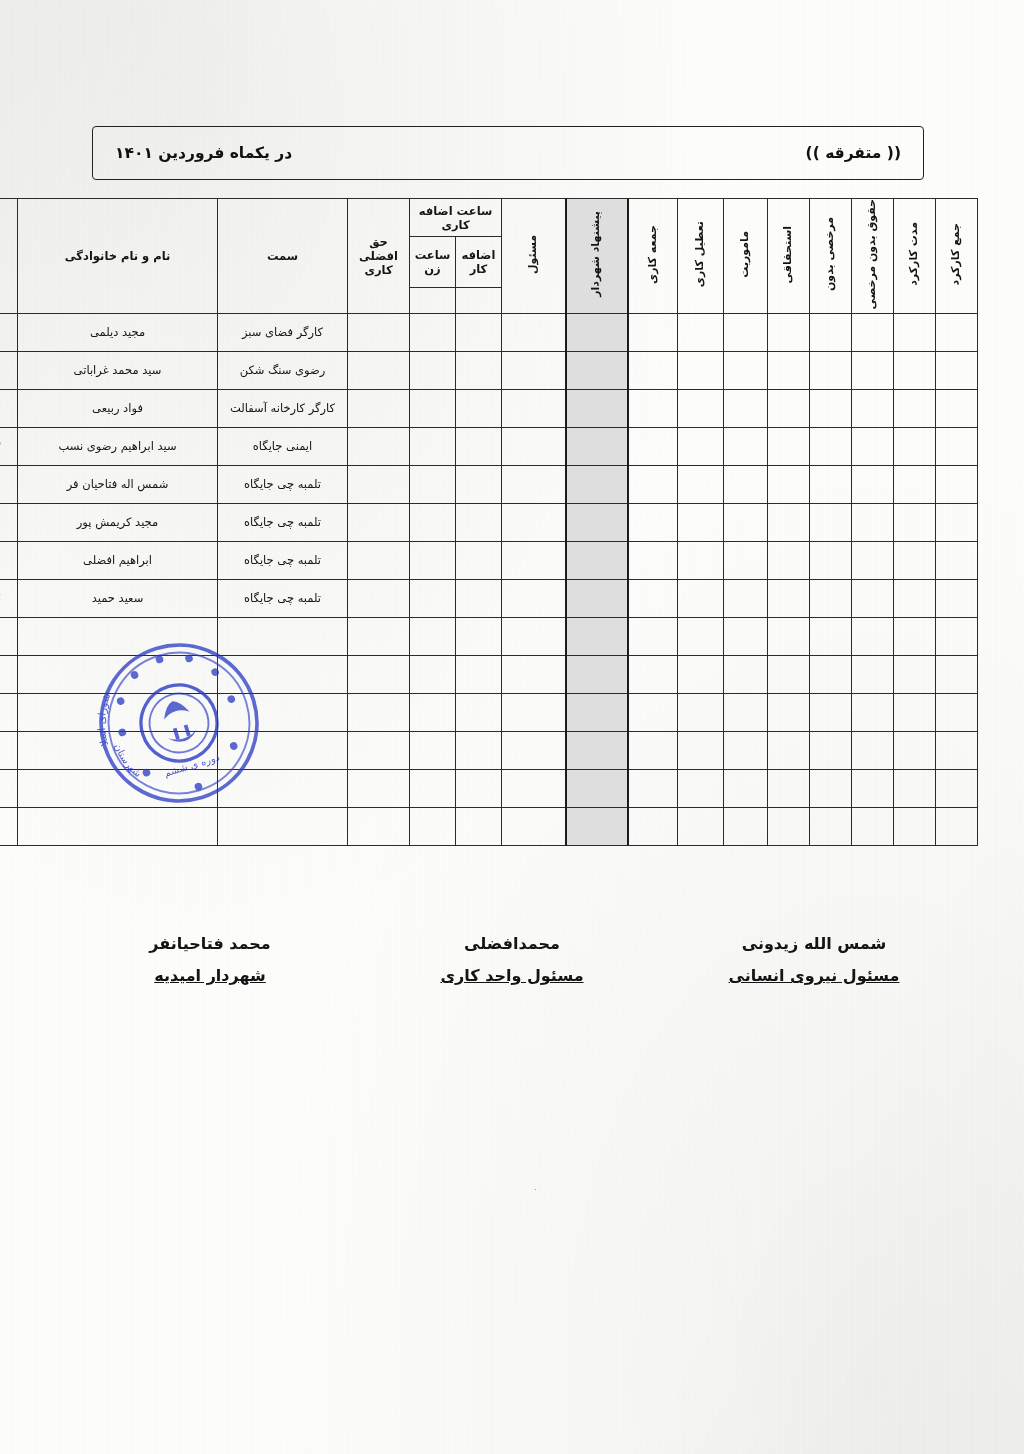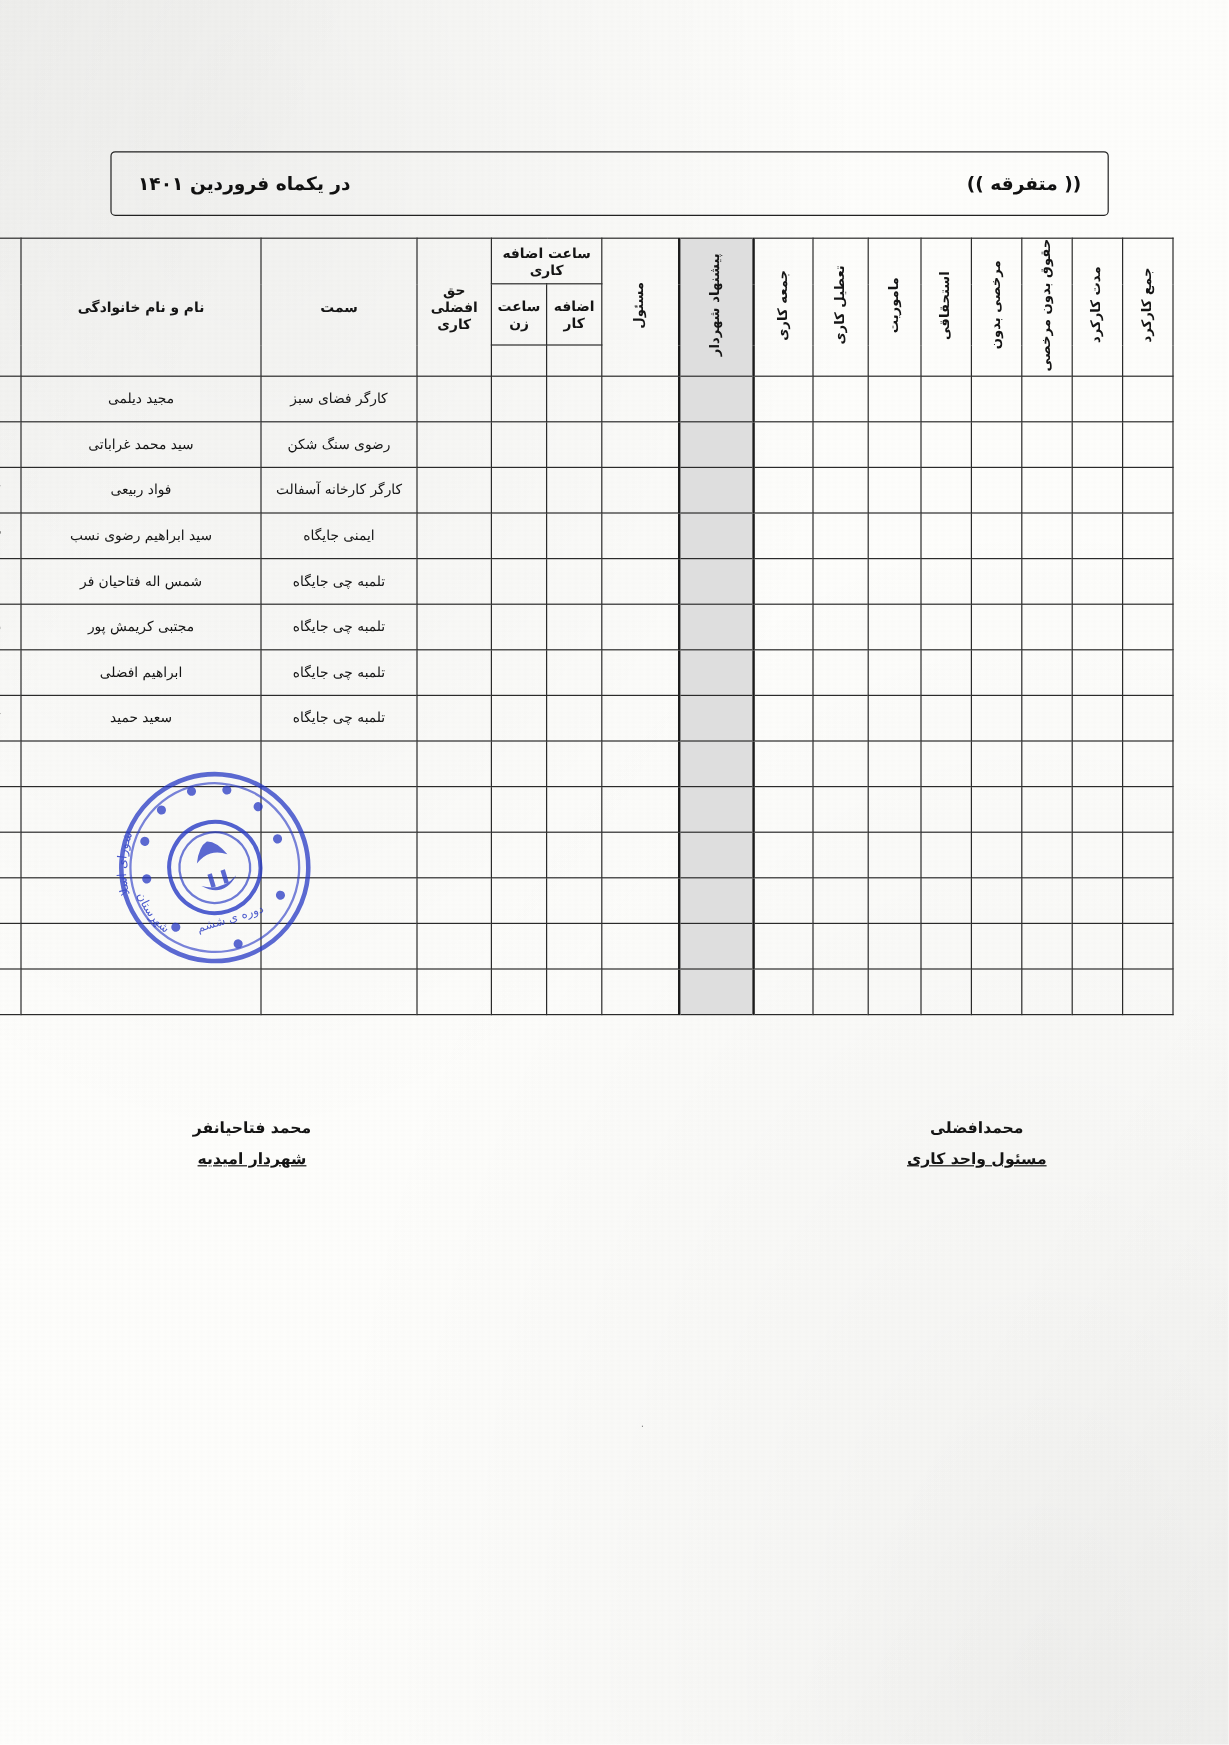--- a/index.html
+++ b/index.html
@@ -126,21 +126,21 @@
     position: absolute;
     top: 928px;
     left: 60px;
     width: 904px;
     display: flex;
     justify-content: space-between;
     direction: rtl;
   }
   .sign-col {
     text-align: center;
-    font-size: 13px;
+    font-size: 16px;
     font-weight: bold;
     line-height: 2.0;
     color: #141414;
     width: 300px;
   }
   .sign-col .nm { display: block; }
   .sign-col .ttl { display: block; text-decoration: underline; }
 
   .tiny-mark {
     position: absolute;
@@ -311,21 +311,21 @@
           <td class="blank "></td>
           <td class="blank "></td>
           <td class="blank "></td>
           <td class="blank "></td>
           <td class="blank shade thick-r"></td>
           <td class="blank thick-r"></td>
           <td class="blank "></td>
           <td class="blank "></td>
           <td class="blank "></td>
           <td class="post">تلمبه چی جایگاه</td>
-          <td class="name">مجتبی کریمش پور</td>
+          <td class="name">مجید کریمش پور</td>
           <td class="row-n">۱۴۵</td>
         </tr>
         <tr>
           <td class="blank "></td>
           <td class="blank "></td>
           <td class="blank "></td>
           <td class="blank "></td>
           <td class="blank "></td>
           <td class="blank "></td>
           <td class="blank "></td>
@@ -501,20 +501,24 @@
     </text>
     <text font-size="10.5" fill="#2638c4" opacity=".95" font-family="DejaVu Sans, sans-serif">
       <textPath href="#arcBot" startOffset="20%">شهرستان امیدیه</textPath>
     </text>
     <text x="100" y="150" font-size="10.5" text-anchor="middle" fill="#2638c4" opacity=".9" font-family="DejaVu Sans, sans-serif">دوره ی ششم</text>
   </svg>
 </div>
 
 <div class="sign-row">
   <div class="sign-col">
+    <span class="nm">شمس الله زیدونی</span>
+    <span class="ttl">مسئول نیروی انسانی</span>
+  </div>
+  <div class="sign-col">
     <span class="nm">محمدافضلی</span>
     <span class="ttl">مسئول واحد کاری</span>
   </div>
   <div class="sign-col">
     <span class="nm">محمد فتاحیانفر</span>
     <span class="ttl">شهردار امیدیه</span>
   </div>
 </div>
 
 <div class="tiny-mark">.</div>

